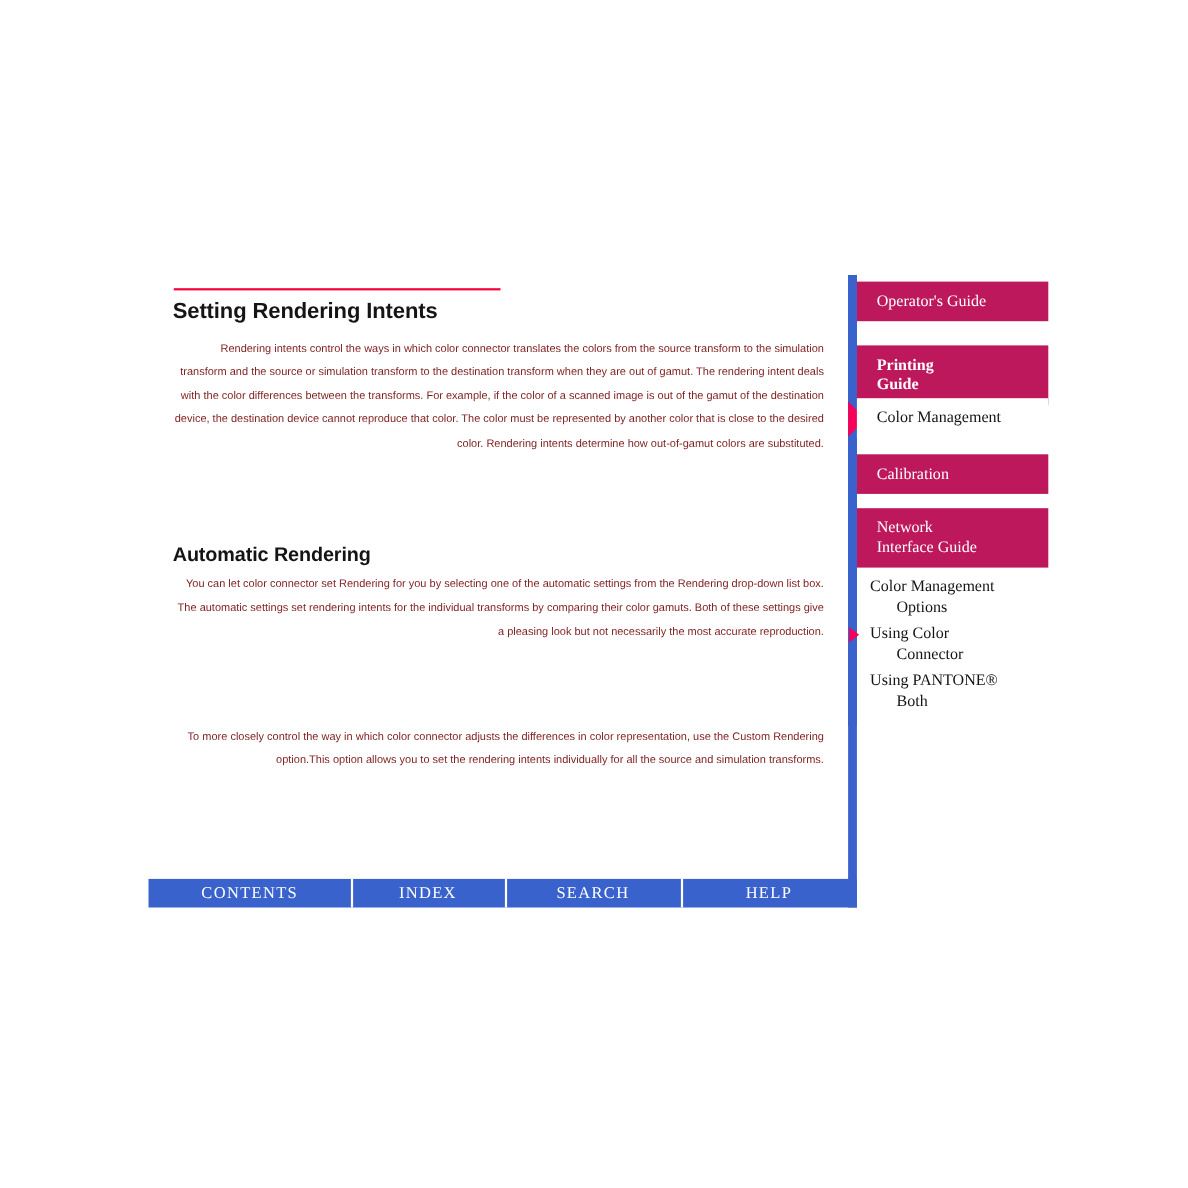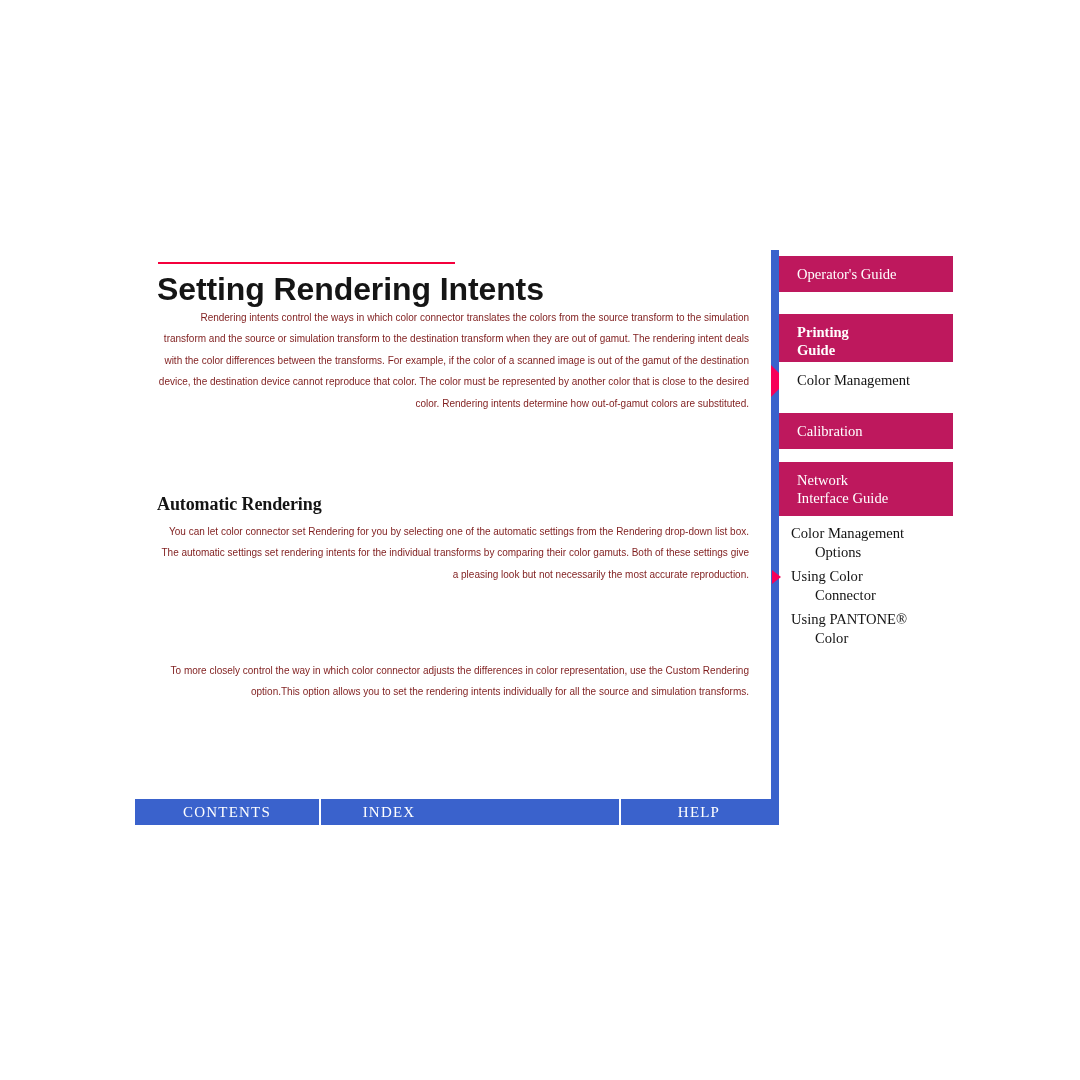--- a/index.html
+++ b/index.html
@@ -54,21 +54,21 @@
     height: 2px;
     background: #f4003c;
   }
 
   #page-title {
     position: absolute;
     left: 157px;
     top: 272px;
     width: 600px;
     margin: 0;
-    font-size: 32px;
+    font-size: 20px;
     font-weight: bold;
     letter-spacing: -0.1px;
     color: #151515;
     line-height: 1.12;
   }
 
   .body-block {
     position: absolute;
     left: 157px;
     width: 592px;
@@ -85,35 +85,34 @@
   .section-heading {
     position: absolute;
     left: 157px;
     width: 592px;
     margin: 0;
     font-size: 18px;
     font-weight: bold;
     color: #141414;
     line-height: 1.15;
     letter-spacing: -0.1px;
-    font-family: Liberation Serif, serif;
   }
   #auto-heading   { top: 494px; }
   #custom-heading { top: 633px; }
 
   
   #footer-nav {
     position: absolute;
     left: 135px;
     top: 799px;
     width: 644px;
     height: 26px;
     background: #3a62cc;
     display: flex;
-    align-items: flex-start;
+    align-items: flex-end;
   }
   .footer-item {
     height: 26px;
     display: flex;
     align-items: center;
     justify-content: center;
     color: #ffffff;
     font-family: "Liberation Serif", serif;
     font-size: 15px;
     letter-spacing: 1.2px;
@@ -263,18 +262,18 @@
     </div>
 
     <div class="sub-pointer" style="top:320px;"></div>
     <div class="nav-sub" style="top:317px;">
       <span>Using Color</span>
       <span class="sub-second">Connector</span>
     </div>
 
     <div class="nav-sub" style="top:360px;">
       <span>Using PANTONE®</span>
-      <span class="sub-second">Color</span>
+      <span class="sub-second">Both</span>
     </div>
 
   </div>
 
 </div>
 
 </body></html>

